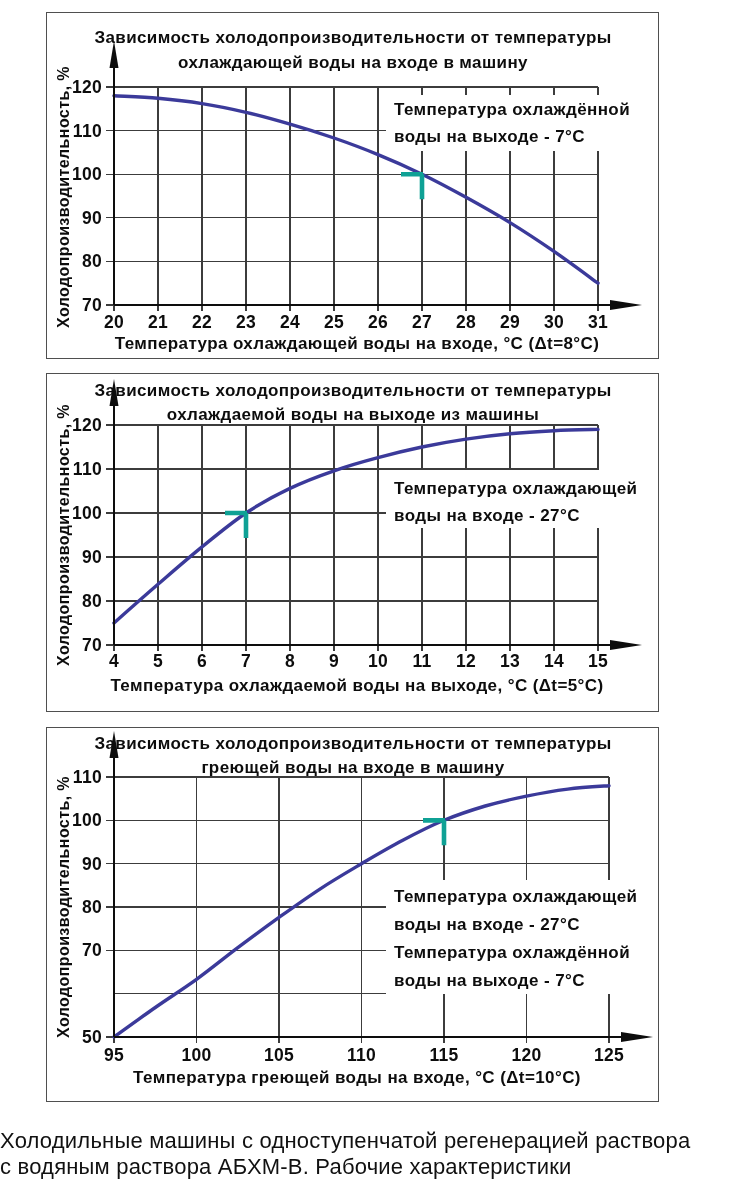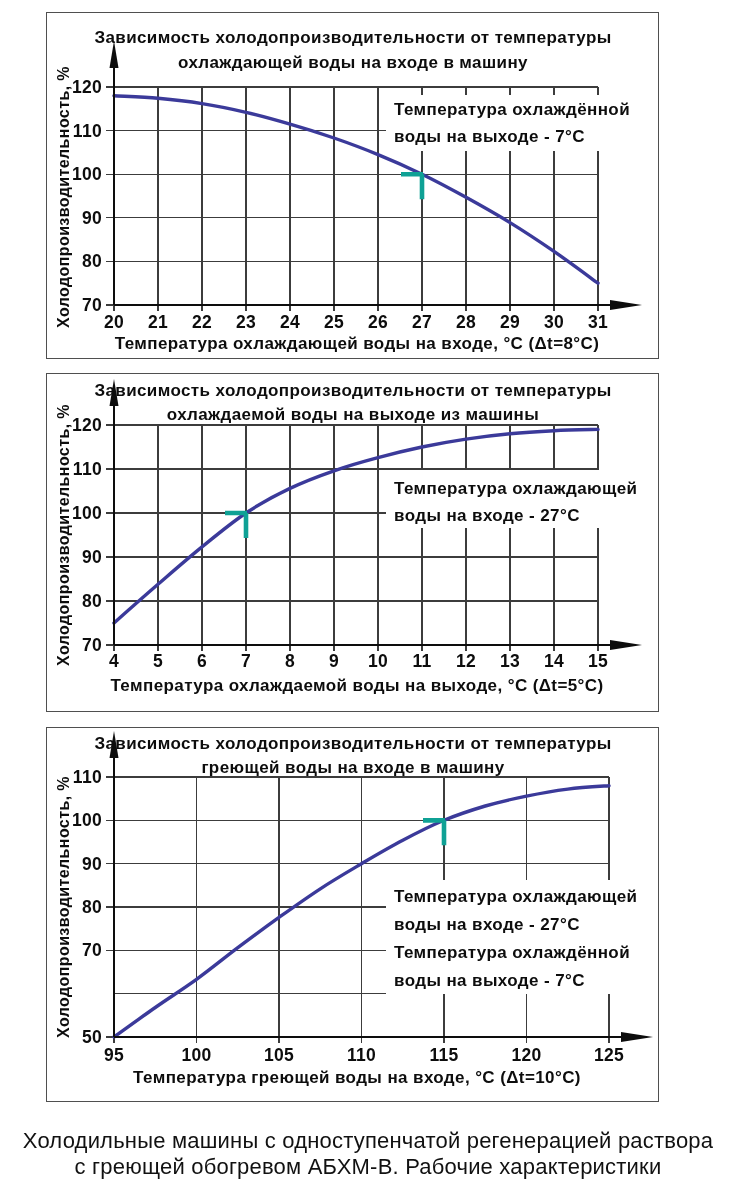--- a/index.html
+++ b/index.html
@@ -14,21 +14,21 @@
   .ah{fill:var(--axis,#0d0d0d);stroke:none;}
   .curve{fill:none;stroke:var(--curve,#3b3a9a);stroke-width:3.4;stroke-linecap:round;stroke-linejoin:round;}
   .marker{fill:none;stroke:var(--marker,#0fa195);stroke-width:4.6;}
   .ct{fill:#0d0d0d;font-family:"Liberation Sans",sans-serif;font-weight:700;}
   .title{font-size:17px;letter-spacing:.4px;}
   .tick{font-size:17.5px;letter-spacing:.3px;}
   .ylab{font-size:16px;letter-spacing:.4px;}
   .xlab{font-size:17px;letter-spacing:.4px;}
   .anno{font-size:17px;letter-spacing:.4px;}
   .anno-bg{fill:#ffffff;stroke:none;}
-  .caption{position:absolute;top:1128px;left:0;width:736px;text-align:center;
+  .caption{position:absolute;top:1128px;left:0;width:736px;
            color:#111;font-size:22px;font-weight:400;line-height:26px;letter-spacing:.2px;}
 </style>
 </head>
 <body>
 
 <div class="panel" id="panel-0">
   <svg width="608" height="342" viewBox="0 0 608 342">
     <g class="layer-grid">
         <line x1="67" y1="74" x2="67" y2="298" class="grid"></line>
         <line x1="111" y1="74" x2="111" y2="298" class="grid"></line>
@@ -207,14 +207,14 @@
       </g>
     <text class="ct title" x="306" y="21" text-anchor="middle">Зависимость холодопроизводительности от температуры</text>
     <text class="ct title" x="306" y="45" text-anchor="middle">греющей воды на входе в машину</text>
     <text class="ct ylab" x="22" y="179" text-anchor="middle" transform="rotate(-90 22 179)">Холодопроизводительность, %</text>
     <text class="ct xlab" x="310" y="355" text-anchor="middle">Температура греющей воды на входе, °C (Δt=10°C)</text>
   </svg>
 </div>
 
 <div class="caption">
   <div>Холодильные машины с одноступенчатой регенерацией раствора</div>
-  <div>с греющей обогревом АБХМ-В. Рабочие характеристики</div>
+  <div>с водяным раствора АБХМ-В. Рабочие характеристики</div>
 </div>
 
 </body></html>

